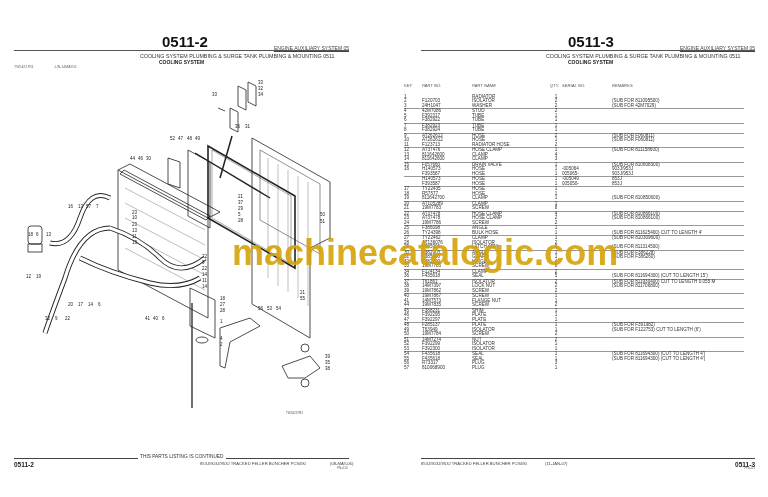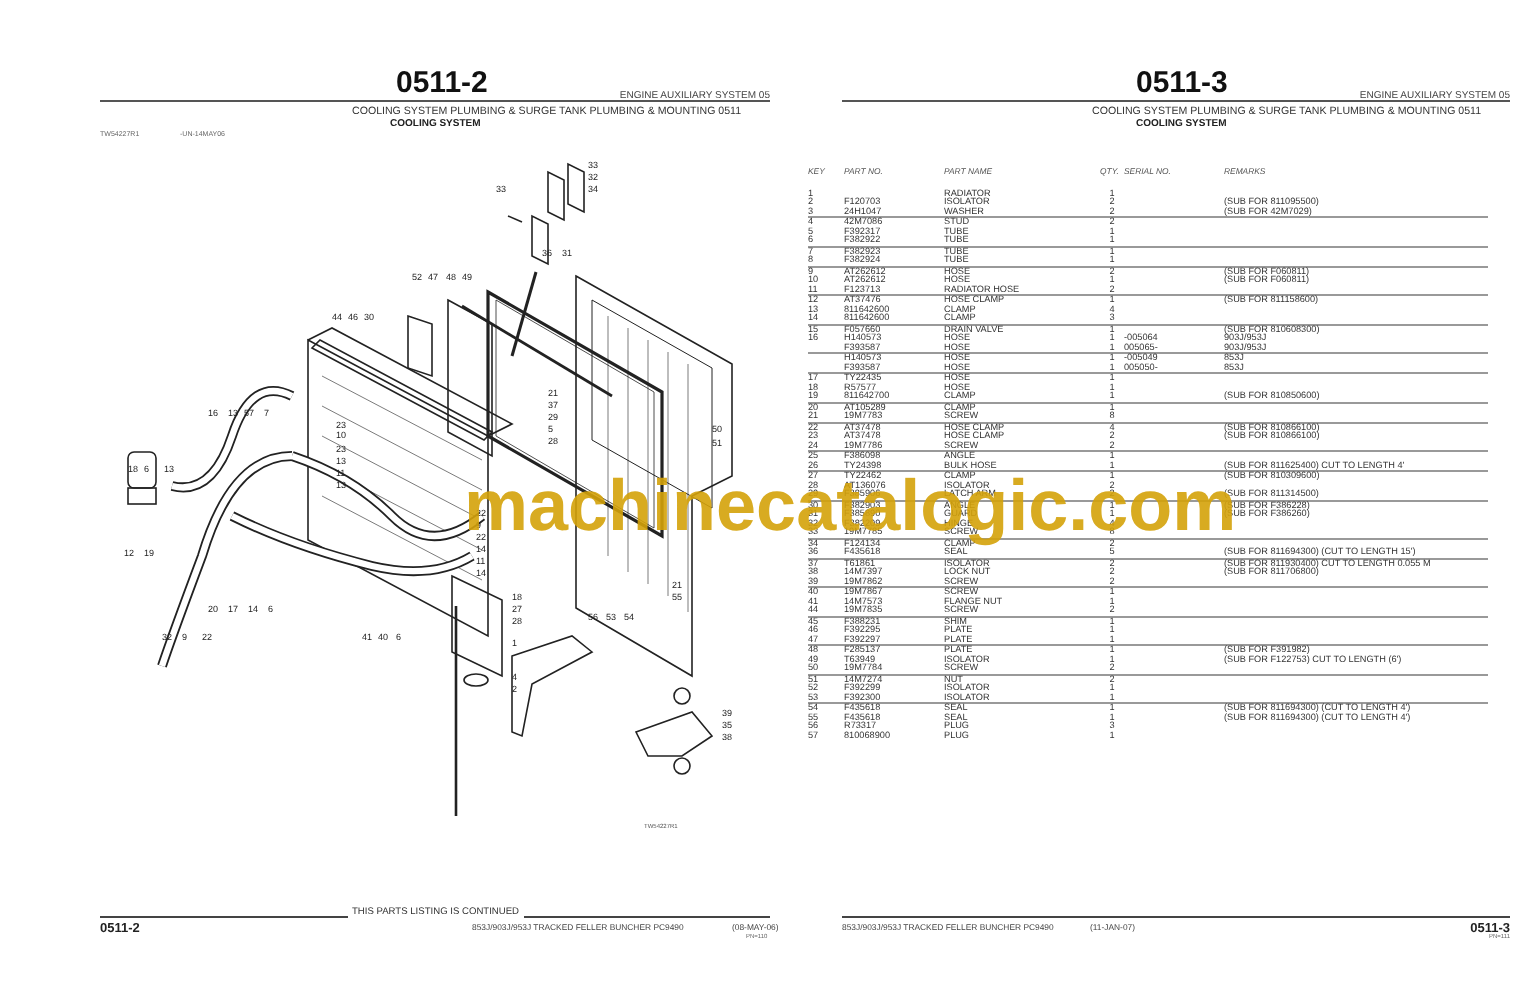--- a/index.html
+++ b/index.html
@@ -1,18 +1,18 @@
 <!DOCTYPE html>
 <html><head>
 <meta charset="utf-8">
 <style>
   html, body { margin:0; padding:0; background:#fff; }
   body { width:768px; height:497px; position:relative; overflow:hidden; font-family:"Liberation Sans", sans-serif; color:#222; }
   .page { position:absolute; top:0; height:497px; width:384px; }
-  .left { left:0;margin-left:36px; }
+  .left { left:0; }
   .right { left:384px; }
   .page-num { position:absolute; top:33px; font-weight:bold; font-size:15px; color:#111; }
   .left .page-num { left:162px; }
   .right .page-num { left:184px; }
   .section { position:absolute; top:45px; font-size:5px; color:#444; text-decoration:underline; }
   .left .section { right:35px; }
   .right .section { right:13px; }
   .rule { position:absolute; top:50px; height:1px; background:#555; }
   .left .rule { left:14px; right:35px; }
   .right .rule { left:37px; right:13px; }

